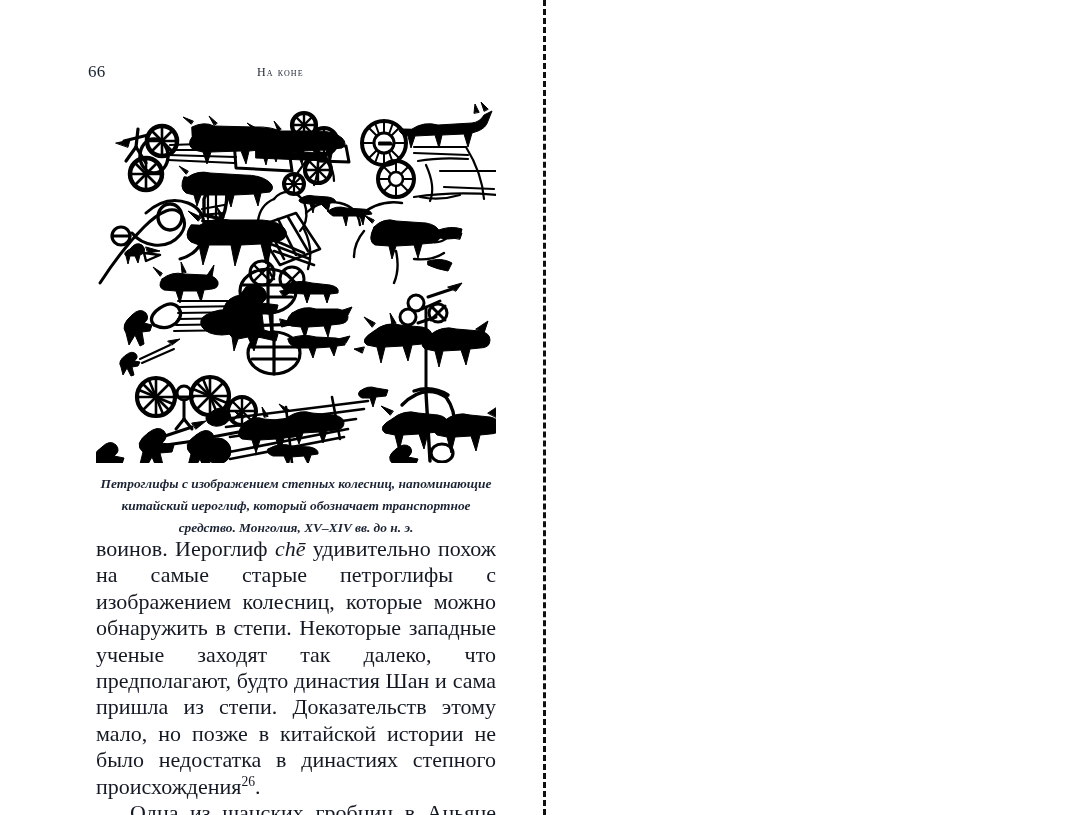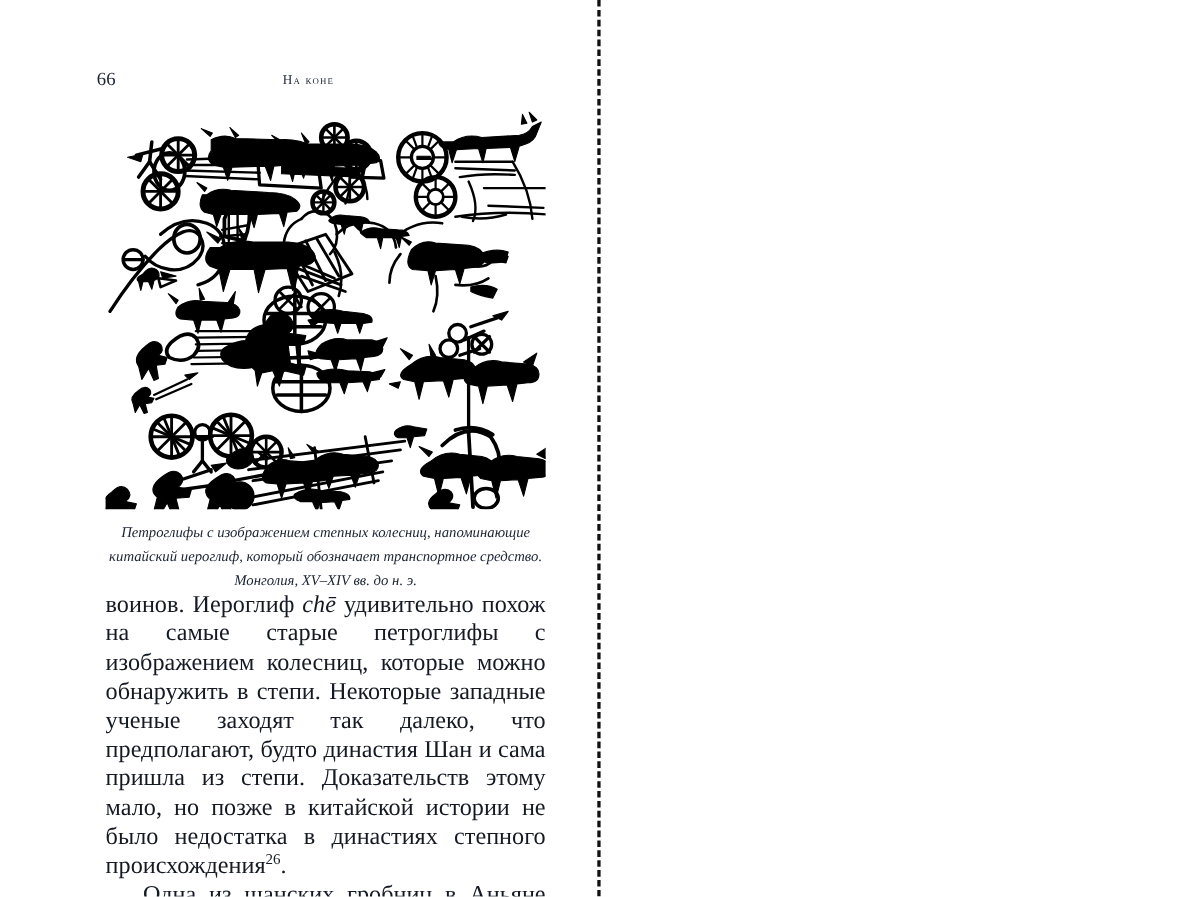--- a/index.html
+++ b/index.html
@@ -63,20 +63,21 @@
     font-size: 12px;
     letter-spacing: 1.1px;
   }
 
   
   .figure {
     position: absolute;
     left: 96px;
     top: 84px;
     width: 400px;
+    font-weight: bold;
   }
   .figure-art {
     width: 400px;
     height: 362px;
     display: block;
   }
   .figure-caption {
     margin-top: 10px;
     width: 400px;
     text-align: center;

